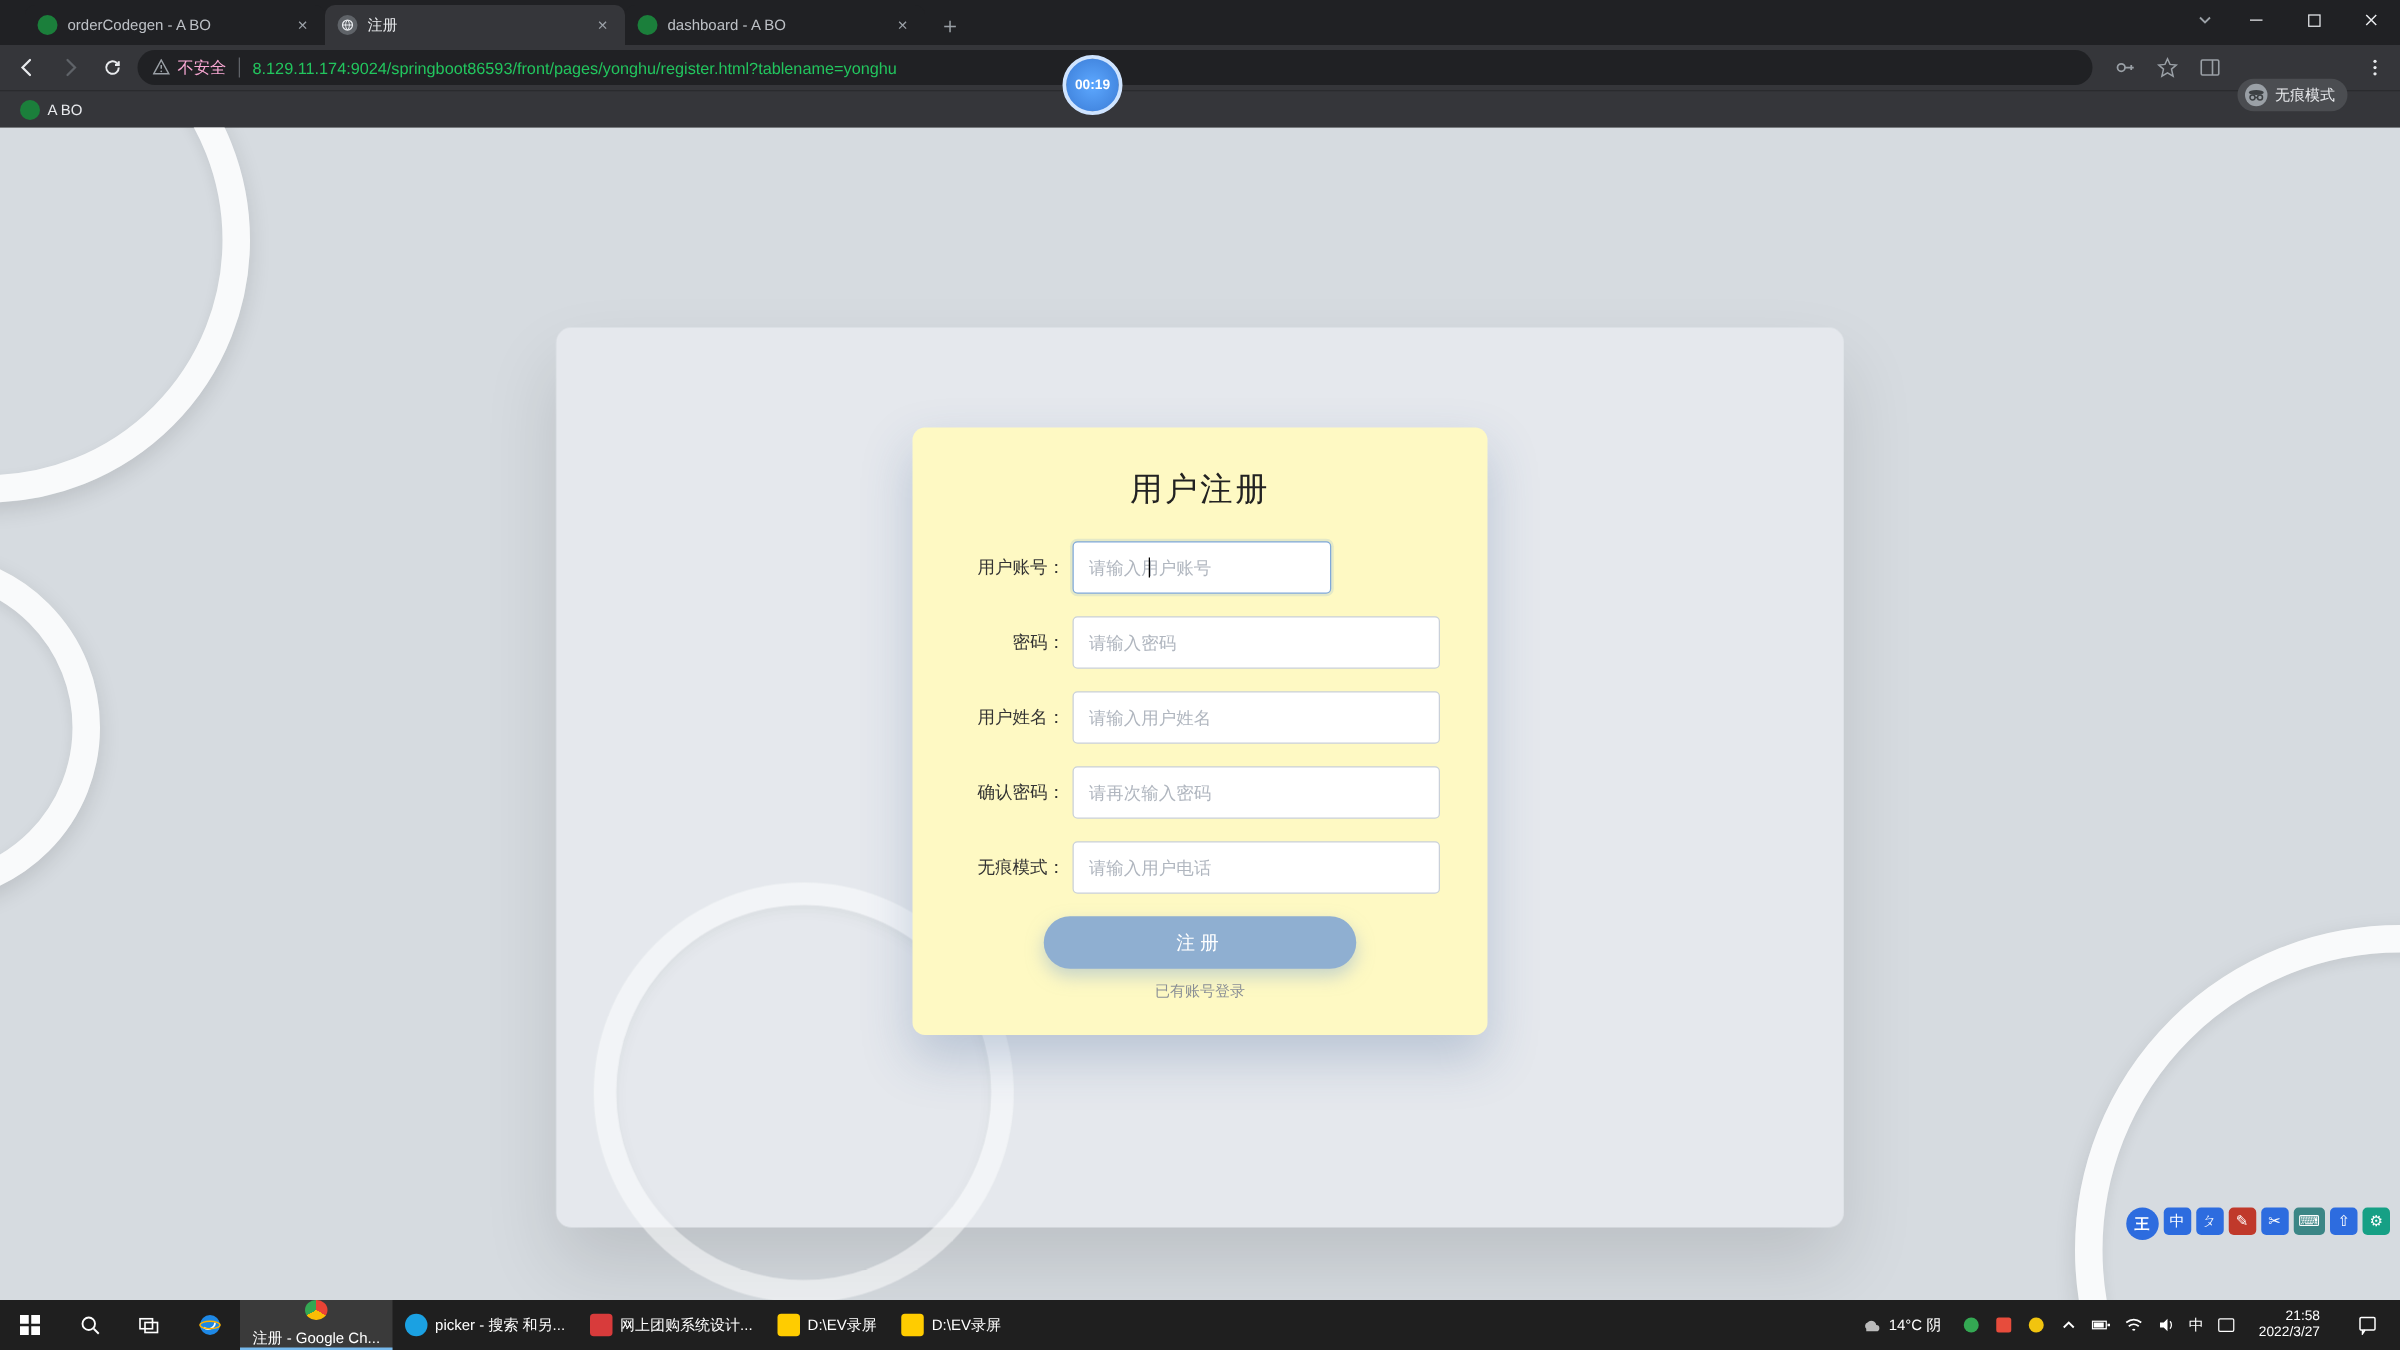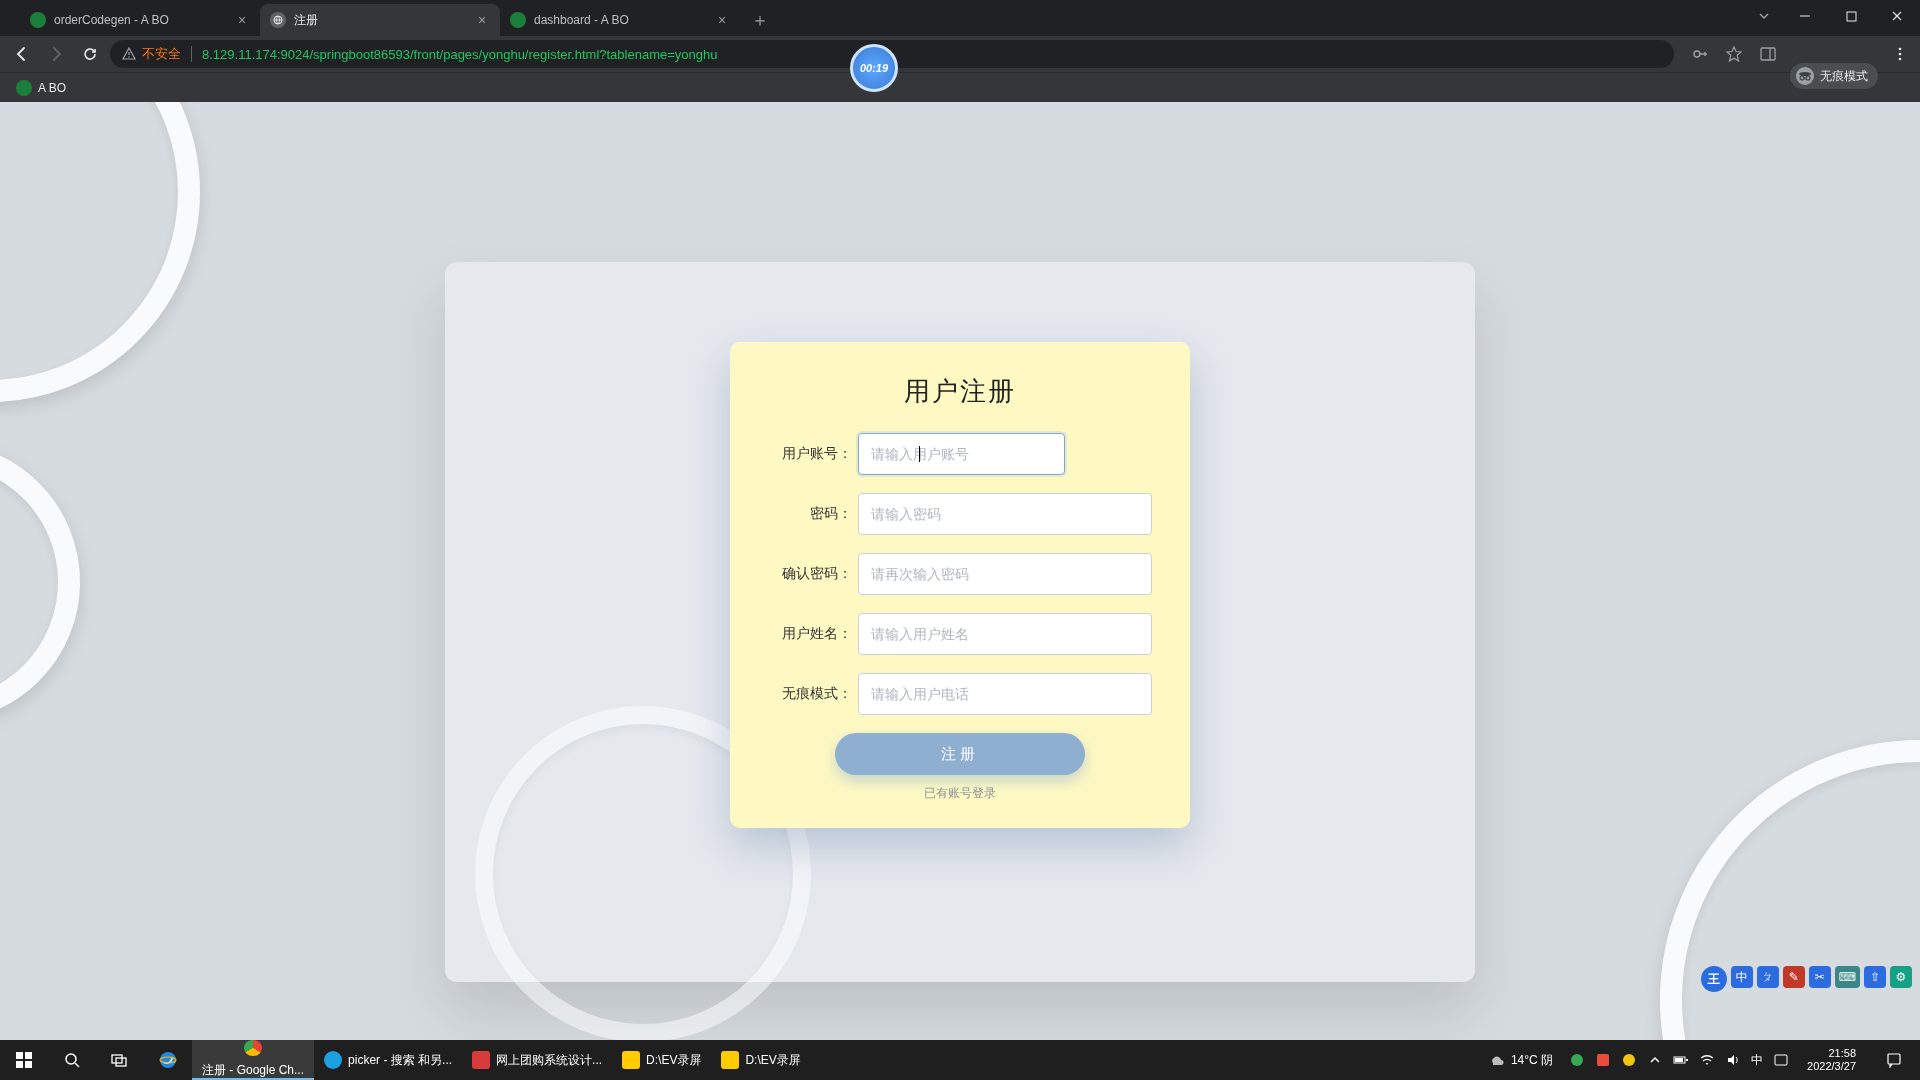--- a/index.html
+++ b/index.html
@@ -24,38 +24,38 @@
 .new-tab { width: 28px; height: 28px; margin-left: 6px; margin-bottom: 2px; display:flex; align-items:center; justify-content:center; color:#9aa0a6; font-size:18px; border-radius: 50%; }
 
 .window-controls { margin-left: auto; display: flex; height: 100%; }
 .win-btn { width: 46px; height: 32px; display:flex; align-items:center; justify-content:center; color:#e8eaed; font-size:12px; }
 .win-btn.chevron { width: 36px; color:#9aa0a6; }
 
 .toolbar { height: 36px; background: #35363a; display:flex; align-items:center; padding: 0 8px; gap: 6px; }
 .nav-btn { width: 28px; height: 28px; display:flex; align-items:center; justify-content:center; color:#9aa0a6; border-radius:50%; }
 .nav-btn.enabled { color:#e8eaed; }
 .omnibox { flex:1; height: 28px; background:#202124; border-radius: 14px; display:flex; align-items:center; padding:0 12px; gap:10px; color:#bdc1c6; font-size:13px; }
-.omnibox .warn { color:#f97316; display:flex; align-items:center; gap:6px; }
+.omnibox .warn { color:#f9a8d4; display:flex; align-items:center; gap:6px; }
 .omnibox .sep { width:1px; height:16px; background:#5f6368; }
 .omnibox .url { color:#22c55e; white-space:nowrap; overflow:hidden; }
 .toolbar-right { display:flex; align-items:center; gap:10px; margin-left:8px; }
 .tb-icon { width:24px; height:24px; display:flex; align-items:center; justify-content:center; color:#9aa0a6; }
 .incognito-pill { display:flex; align-items:center; gap:6px; background:#4b4d51; color:#e8eaed; font-size:12px; padding:4px 10px 4px 6px; border-radius: 14px; margin-top: 44px; }
 .incognito-pill .hat { width:18px; height:18px; border-radius:50%; background:#9aa0a6; }
 
 .bookmarks { height: 30px; background:#35363a; border-top:1px solid #2a2b2e; display:flex; align-items:center; padding:0 10px; gap:8px; }
 .bookmark { display:flex; align-items:center; gap:6px; color:#e8eaed; font-size:12px; padding:4px 6px; border-radius:4px; }
 .bookmark .bicon { width:16px; height:16px; border-radius:50%; background:#1b7f3b; }
 
 .timer-badge {
   position:absolute; top:44px; left:850px;
   width:48px; height:48px; border-radius:50%;
   background: radial-gradient(circle at 50% 50%, #5da8ff 0%, #3a7bd5 100%);
   border:3px solid #cfe4ff; color:#fff; font-size:11px; font-weight:bold;
-  display:flex; align-items:center; justify-content:center; z-index:50;font-style:italic;
+  display:flex; align-items:center; justify-content:center; z-index:50;
 }
 
 
 .viewport { position:relative; width:100%; height: calc(100% - 36px - 36px - 30px - 40px); background:#d6dbe0; overflow:hidden; }
 .bg-ring { position:absolute; border-radius:50%; border:22px solid rgba(255,255,255,0.85); box-shadow: 0 6px 18px rgba(0,0,0,0.12), inset 0 4px 10px rgba(0,0,0,0.08); }
 .ring1 { width:420px; height:420px; top:-120px; left:-220px; }
 .ring2 { width:280px; height:280px; top:340px; left:-200px; }
 .ring3 { width:520px; height:520px; bottom:-220px; right:-260px; }
 
 .panel {
@@ -273,27 +273,27 @@
         <span class="text-cursor-icon"></span>
       </div>
     </div>
 
     <div class="form-row">
       <label>密码：</label>
       <input type="password" placeholder="请输入密码" style="">
     </div>
 
     <div class="form-row">
+      <label>用户姓名：</label>
+      <input type="text" placeholder="请输入用户姓名" style="">
+    </div>
+
+    <div class="form-row">
       <label>确认密码：</label>
       <input type="password" placeholder="请再次输入密码" style="">
-    </div>
-
-    <div class="form-row">
-      <label>用户姓名：</label>
-      <input type="text" placeholder="请输入用户姓名" style="">
     </div>
 
     <div class="form-row">
       <label>无痕模式：</label>
       <input type="text" placeholder="请输入用户电话" style="">
     </div>
 
     <button class="submit-btn">注册</button>
     <a href="#" class="login-link">已有账号登录</a>
   </div>

